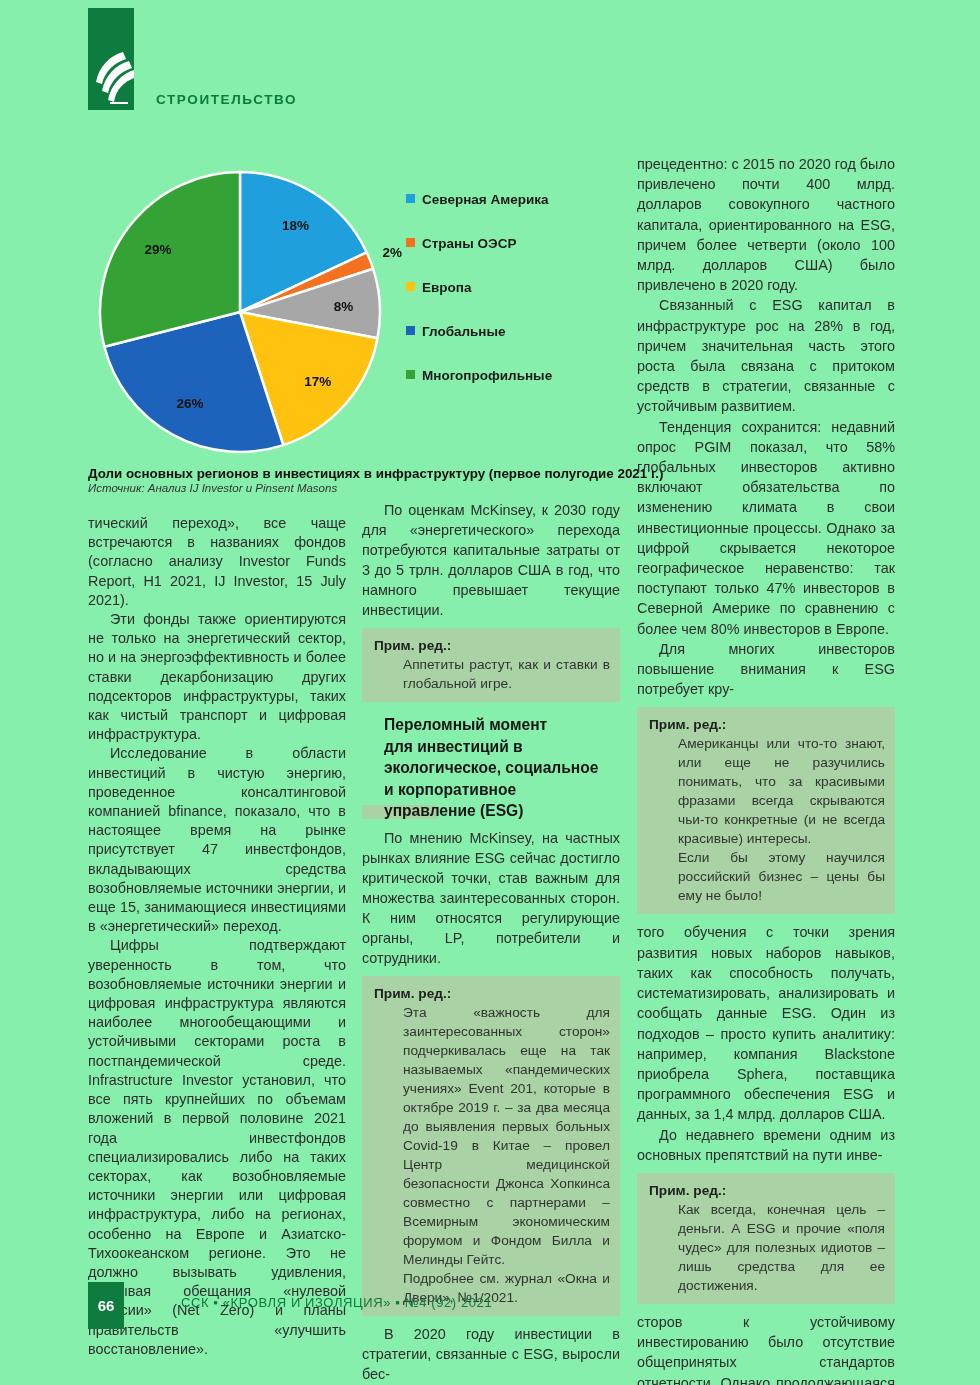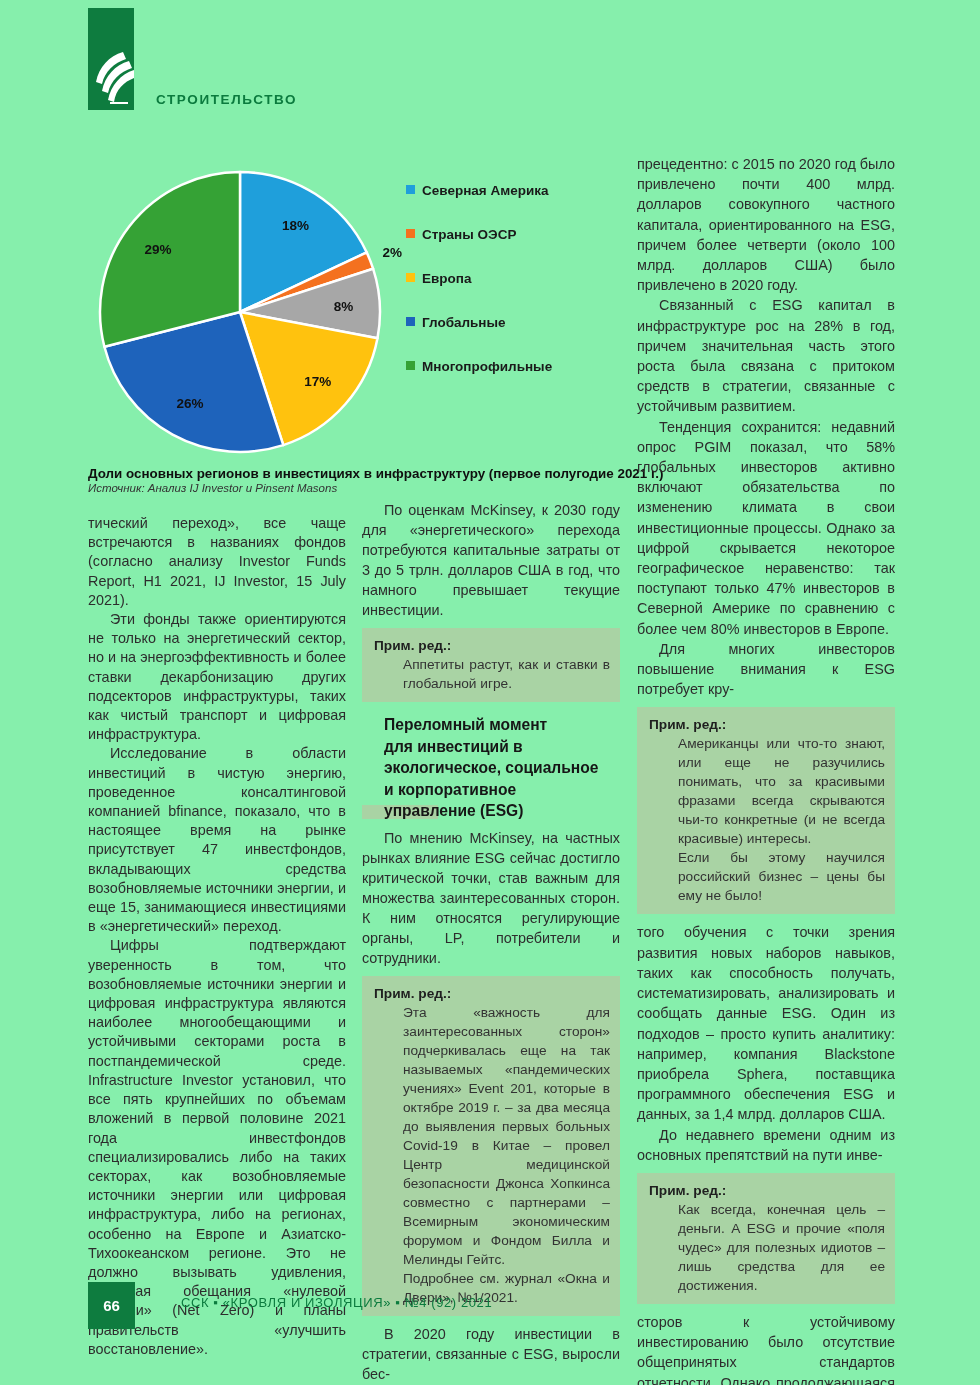--- a/index.html
+++ b/index.html
@@ -8,21 +8,21 @@
 
   
   .logo{position:absolute;left:88px;top:8px;width:46px;height:102px;}
   .section-title{position:absolute;left:156px;top:92px;font-size:13.5px;font-weight:bold;
                  letter-spacing:1.6px;color:#0B7B3E;}
 
   
   .chart-region{position:absolute;left:88px;top:150px;width:540px;height:312px;}
   #pie-svg{position:absolute;left:0;top:0;}
   .pie-label{font-weight:bold;font-size:13.5px;fill:#111;font-family:"Liberation Sans",sans-serif;}
-  #legend{position:absolute;left:318px;top:32px;width:230px;}
+  #legend{position:absolute;left:318px;top:41px;width:230px;}
   .legend-item{display:flex;align-items:flex-start;margin-bottom:27px;
                font-size:13.5px;font-weight:bold;color:#1a1a1a;line-height:17px;}
   .legend-marker{width:9px;height:9px;margin:3px 7px 0 0;flex:none;}
 
   
   .caption{position:absolute;left:88px;top:466px;width:560px;}
   .caption-title{font-size:13.4px;font-weight:bold;color:#0f0f0f;white-space:nowrap;}
   .caption-source{font-size:11.5px;font-style:italic;color:#333;margin-top:1px;}
 
   
@@ -37,21 +37,21 @@
         font-size:13.7px;line-height:19px;color:#333;}
   .note-label{font-weight:bold;color:#1f1f1f;}
   .note-text{white-space:pre-line;text-align:justify;margin-left:29px;}
 
   .heading{position:relative;margin:12px 0 6px 0;padding-left:22px;
            font-size:15.6px;line-height:21.5px;color:#161616;font-weight:bold;text-align:left;}
   .heading-text{position:relative;white-space:pre-line;z-index:1;}
   .heading-accent{position:absolute;left:0;bottom:3px;width:76px;height:14px;background:#A9D3A4;z-index:0;}
 
   
-  .page-num-box{position:absolute;left:88px;top:1282px;width:47px;height:47px;background:#0E7C3F;
+  .page-num-box{position:absolute;left:88px;top:1282px;width:36px;height:47px;background:#0E7C3F;
                 color:#fff;font-weight:bold;font-size:15px;display:flex;align-items:center;justify-content:center;}
   .footer-text{position:absolute;left:160px;top:1295px;font-size:13px;color:#0B7B3E;letter-spacing:0.6px;margin-left:21px;}
 </style>
 </head>
 <body>
 
 <div class="page">
 
   <div class="logo">
     <svg width="46" height="102" viewBox="0 0 46 102">

